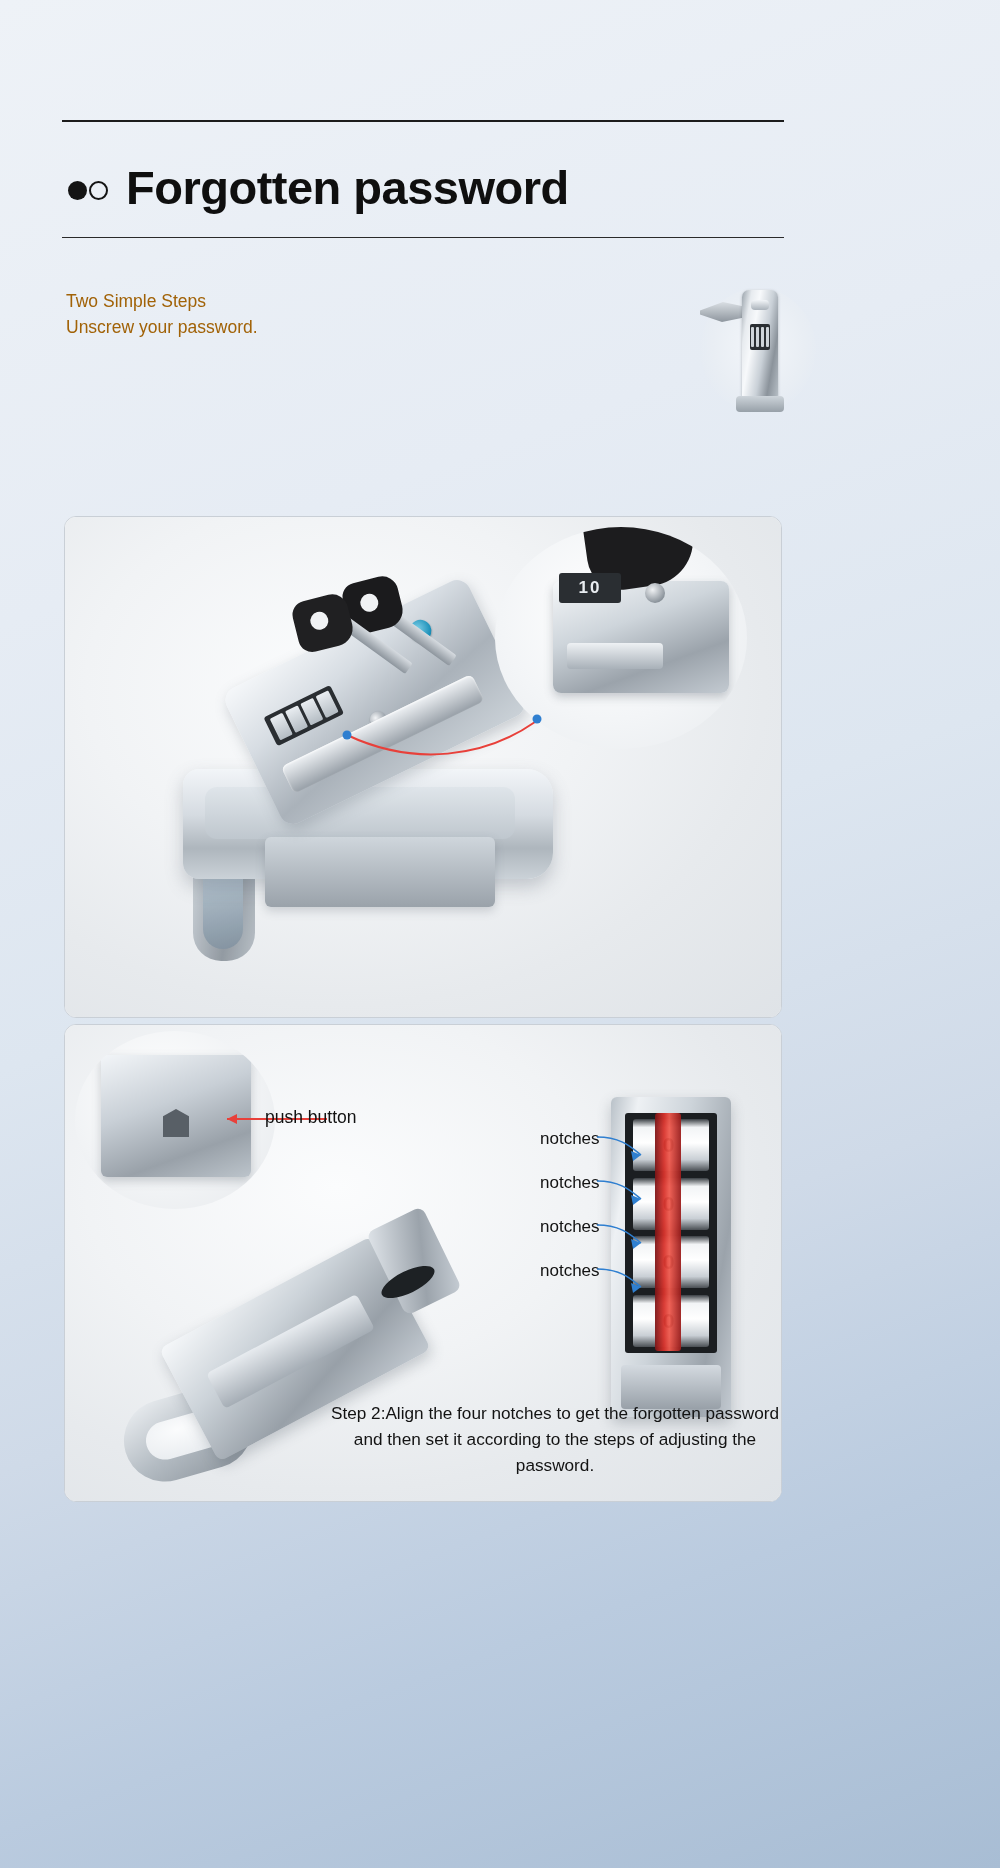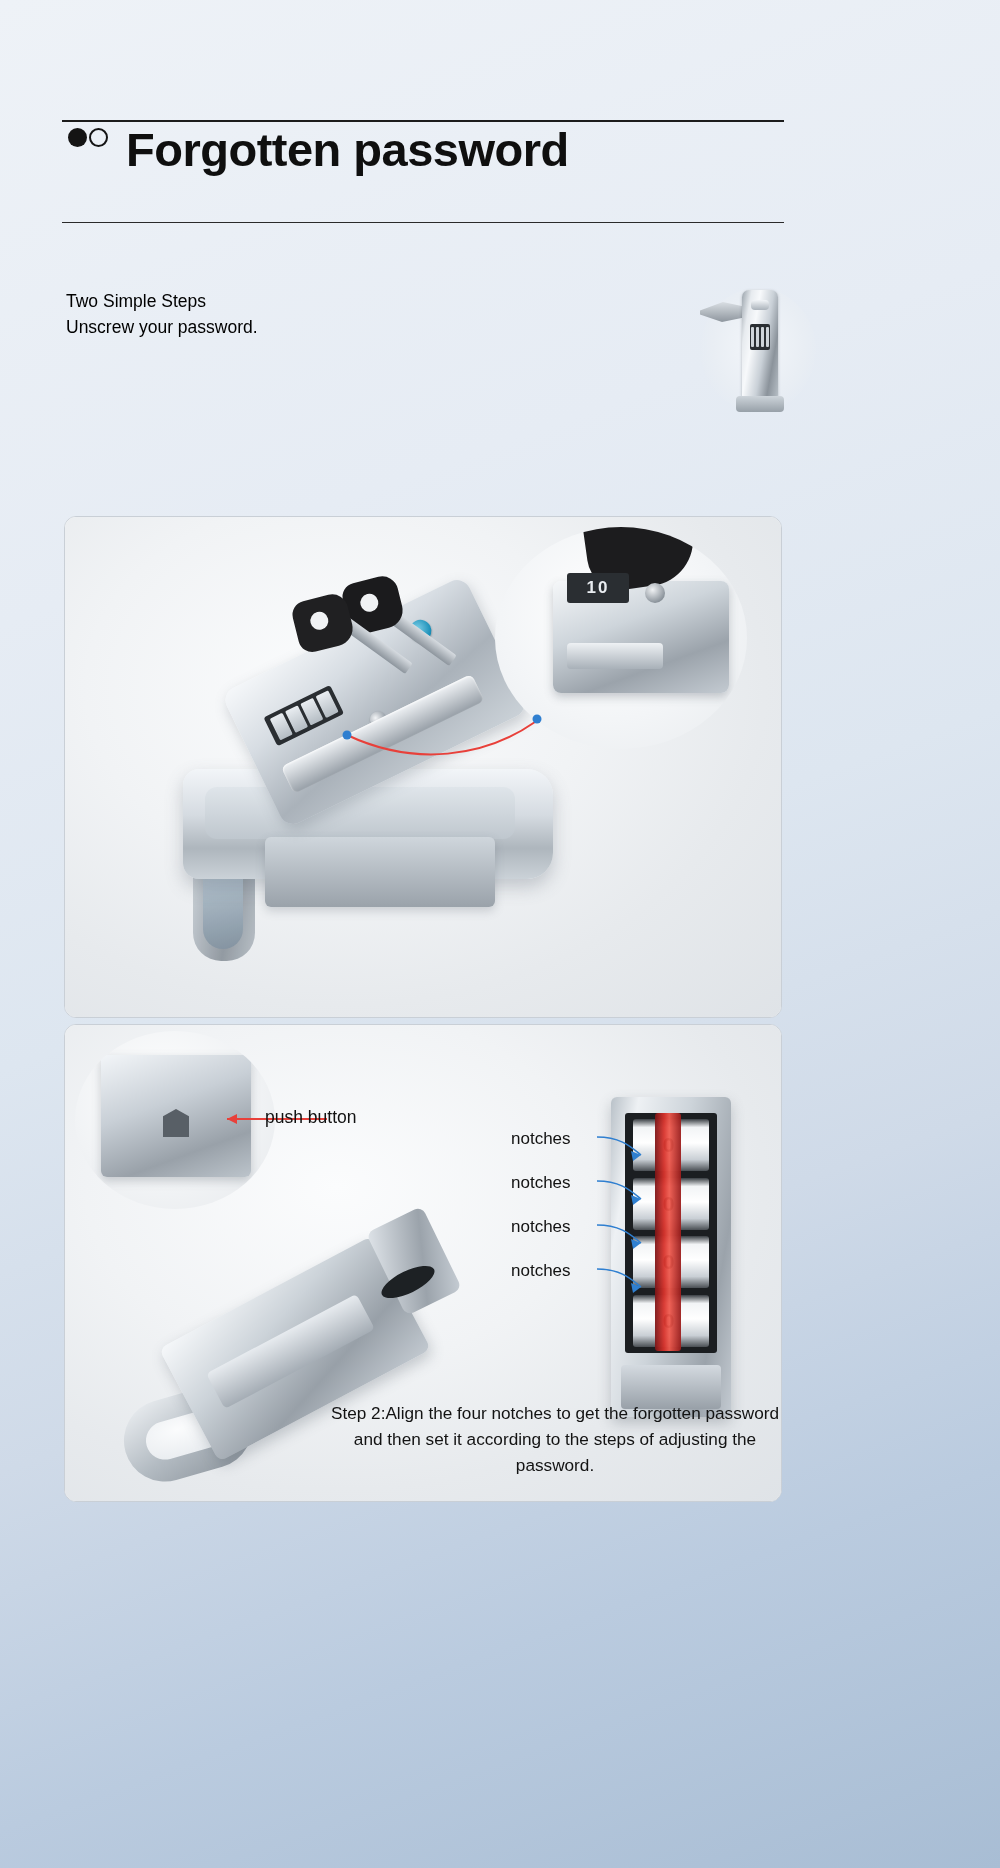--- a/index.html
+++ b/index.html
@@ -26,23 +26,24 @@
     width: 722px;
   }
   .rule-bottom {
     height: 1px;
     background: #2a2a2a;
     width: 722px;
     margin-top: 0;
   }
   .title-row {
     display: flex;
-    align-items: flex-start;
+    align-items: center;
     height: 100px;
     padding-left: 6px;
+    margin-top: 15px;
   }
   .bullet-pair {
     display: flex;
     align-items: center;
     margin-right: 18px;
     margin-top: 6px;
   }
   .dot-filled {
     width: 19px; height: 19px;
     border-radius: 50%;
@@ -63,21 +64,21 @@
     white-space: nowrap;
   }
 
   
   .intro {
     position: absolute;
     left: 66px;
     top: 288px;
     font-size: 17.5px;
     line-height: 26px;
-    color: #000000;
+    color: #a16207;
   }
 
   
   .thumb {
     position: absolute;
     left: 694px;
     top: 280px;
     width: 128px;
     height: 140px;
   }
@@ -307,21 +308,21 @@
   .p1-circle .dark {
     position: absolute;
     left: 92px; top: -6px;
     width: 108px; height: 66px;
     background: #1c1c1e;
     border-radius: 0 0 46px 34px;
     transform: rotate(-8deg);
   }
   .p1-circle .num {
     position: absolute;
-    left: 72px; top: 46px;
+    left: 64px; top: 46px;
     width: 62px; height: 30px;
     background: #2a2e32;
     border-radius: 3px;
     color: #e9edf1;
     font-size: 17px;
     font-weight: bold;
     text-align: center;
     line-height: 30px;
     letter-spacing: 2px;
   }
@@ -475,20 +476,21 @@
     left: 10px; top: 268px;
     width: 100px; height: 44px;
     border-radius: 4px;
     background: linear-gradient(180deg, #d4dae0, #98a0a8);
   }
   .notch-label {
     position: absolute;
     font-size: 17px;
     color: #121212;
     white-space: nowrap;
+    margin-left: 29px;
   }
 </style>
 </head>
 <body>
 
 <div class="header">
   <div class="rule-top"></div>
   <div class="title-row">
     <div class="bullet-pair">
       <div class="dot-filled"></div>

